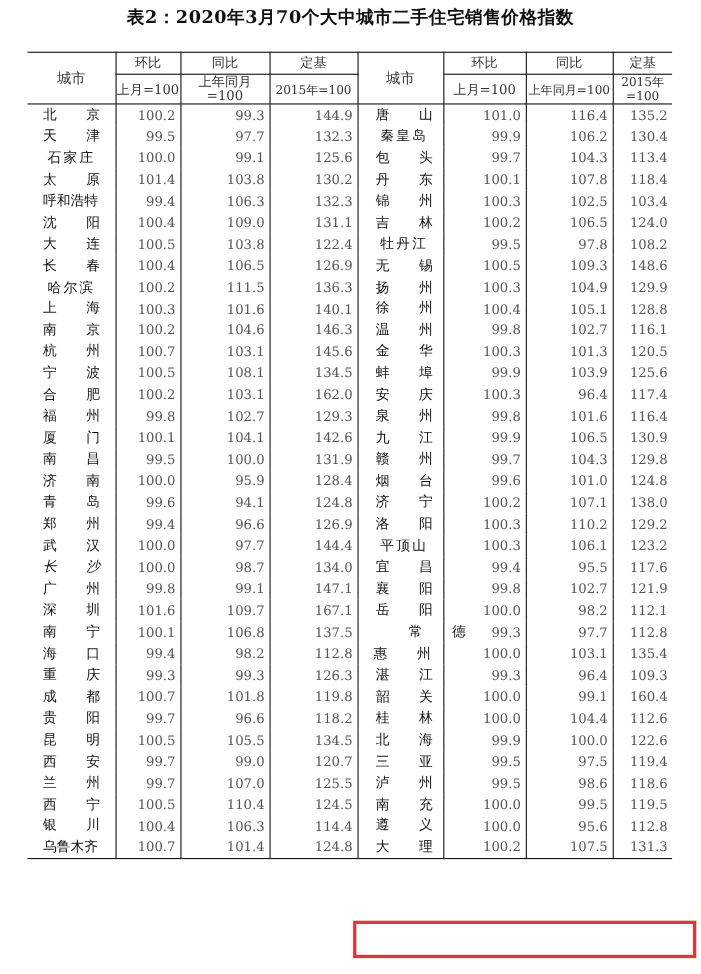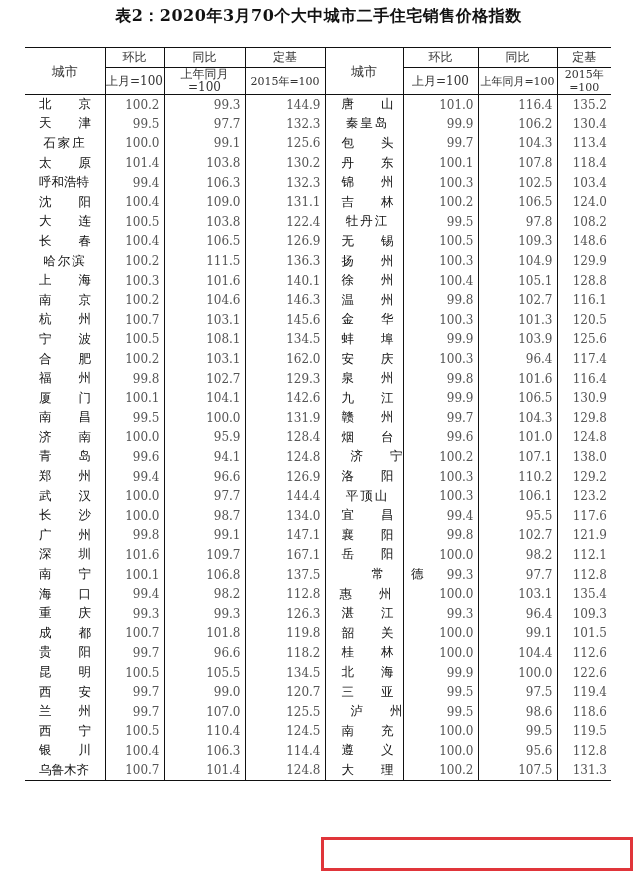--- a/index.html
+++ b/index.html
@@ -238,21 +238,21 @@
         <td class="city city2" style="border-left: 1px solid rgb(17, 17, 17); margin-left: 29px;"><span style="text-align-last: justify; width: 52px;">烟台</span></td>
         <td>99.6</td>
         <td>101.0</td>
         <td class="last">124.8</td>
       </tr>
       <tr>
         <td class="city"><span style="text-align-last: justify; width: 52px;">青岛</span></td>
         <td>99.6</td>
         <td>94.1</td>
         <td>124.8</td>
-        <td class="city city2" style="border-left: 1px solid rgb(17, 17, 17); text-align: right;"><span style="text-align-last: justify; width: 52px;">济宁</span></td>
+        <td class="city city2" style="border-left: 1px solid rgb(17, 17, 17);"><span style="text-align-last: justify; width: 52px;">济宁</span></td>
         <td>100.2</td>
         <td>107.1</td>
         <td class="last">138.0</td>
       </tr>
       <tr>
         <td class="city"><span style="text-align-last: justify; width: 52px;">郑州</span></td>
         <td>99.4</td>
         <td>96.6</td>
         <td>126.9</td>
         <td class="city city2" style="border-left: 1px solid rgb(17, 17, 17);"><span style="text-align-last: justify; width: 52px;">洛阳</span></td>
@@ -264,21 +264,21 @@
         <td class="city"><span style="text-align-last: justify; width: 52px;">武汉</span></td>
         <td>100.0</td>
         <td>97.7</td>
         <td>144.4</td>
         <td class="city city2" style="border-left: 1px solid rgb(17, 17, 17);"><span class="w3">平顶山</span></td>
         <td>100.3</td>
         <td>106.1</td>
         <td class="last">123.2</td>
       </tr>
       <tr>
-        <td class="city"><span style="text-align-last: justify; width: 52px;">长沙</span></td>
+        <td class="city"><span style="text-align-last: justify; width: 52px; font-style: italic;">长沙</span></td>
         <td>100.0</td>
         <td>98.7</td>
         <td>134.0</td>
         <td class="city city2" style="border-left: 1px solid rgb(17, 17, 17);"><span style="text-align-last: justify; width: 52px;">宜昌</span></td>
         <td>99.4</td>
         <td>95.5</td>
         <td class="last">117.6</td>
       </tr>
       <tr>
         <td class="city"><span style="text-align-last: justify; width: 52px;">广州</span></td>
@@ -331,21 +331,21 @@
         <td class="last">109.3</td>
       </tr>
       <tr>
         <td class="city"><span style="text-align-last: justify; width: 52px;">成都</span></td>
         <td>100.7</td>
         <td>101.8</td>
         <td>119.8</td>
         <td class="city city2" style="border-left: 1px solid rgb(17, 17, 17);"><span style="text-align-last: justify; width: 52px;">韶关</span></td>
         <td>100.0</td>
         <td>99.1</td>
-        <td class="last">101.5</td>
+        <td class="last">160.4</td>
       </tr>
       <tr>
         <td class="city"><span style="text-align-last: justify; width: 52px;">贵阳</span></td>
         <td>99.7</td>
         <td>96.6</td>
         <td>118.2</td>
         <td class="city city2" style="border-left: 1px solid rgb(17, 17, 17);"><span style="text-align-last: justify; width: 52px;">桂林</span></td>
         <td>100.0</td>
         <td>104.4</td>
         <td class="last">112.6</td>
@@ -368,21 +368,21 @@
         <td class="city city2" style="border-left: 1px solid rgb(17, 17, 17);"><span style="text-align-last: justify; width: 52px;">三亚</span></td>
         <td>99.5</td>
         <td>97.5</td>
         <td class="last">119.4</td>
       </tr>
       <tr>
         <td class="city"><span style="text-align-last: justify; width: 52px;">兰州</span></td>
         <td>99.7</td>
         <td>107.0</td>
         <td>125.5</td>
-        <td class="city city2" style="border-left: 1px solid rgb(17, 17, 17); text-align: right;"><span style="text-align-last: justify; width: 52px;">泸州</span></td>
+        <td class="city city2" style="border-left: 1px solid rgb(17, 17, 17);"><span style="text-align-last: justify; width: 52px;">泸州</span></td>
         <td>99.5</td>
         <td>98.6</td>
         <td class="last">118.6</td>
       </tr>
       <tr>
         <td class="city"><span style="text-align-last: justify; width: 52px;">西宁</span></td>
         <td>100.5</td>
         <td>110.4</td>
         <td>124.5</td>
         <td class="city city2" style="border-left: 1px solid rgb(17, 17, 17);"><span style="text-align-last: justify; width: 52px;">南充</span></td>

